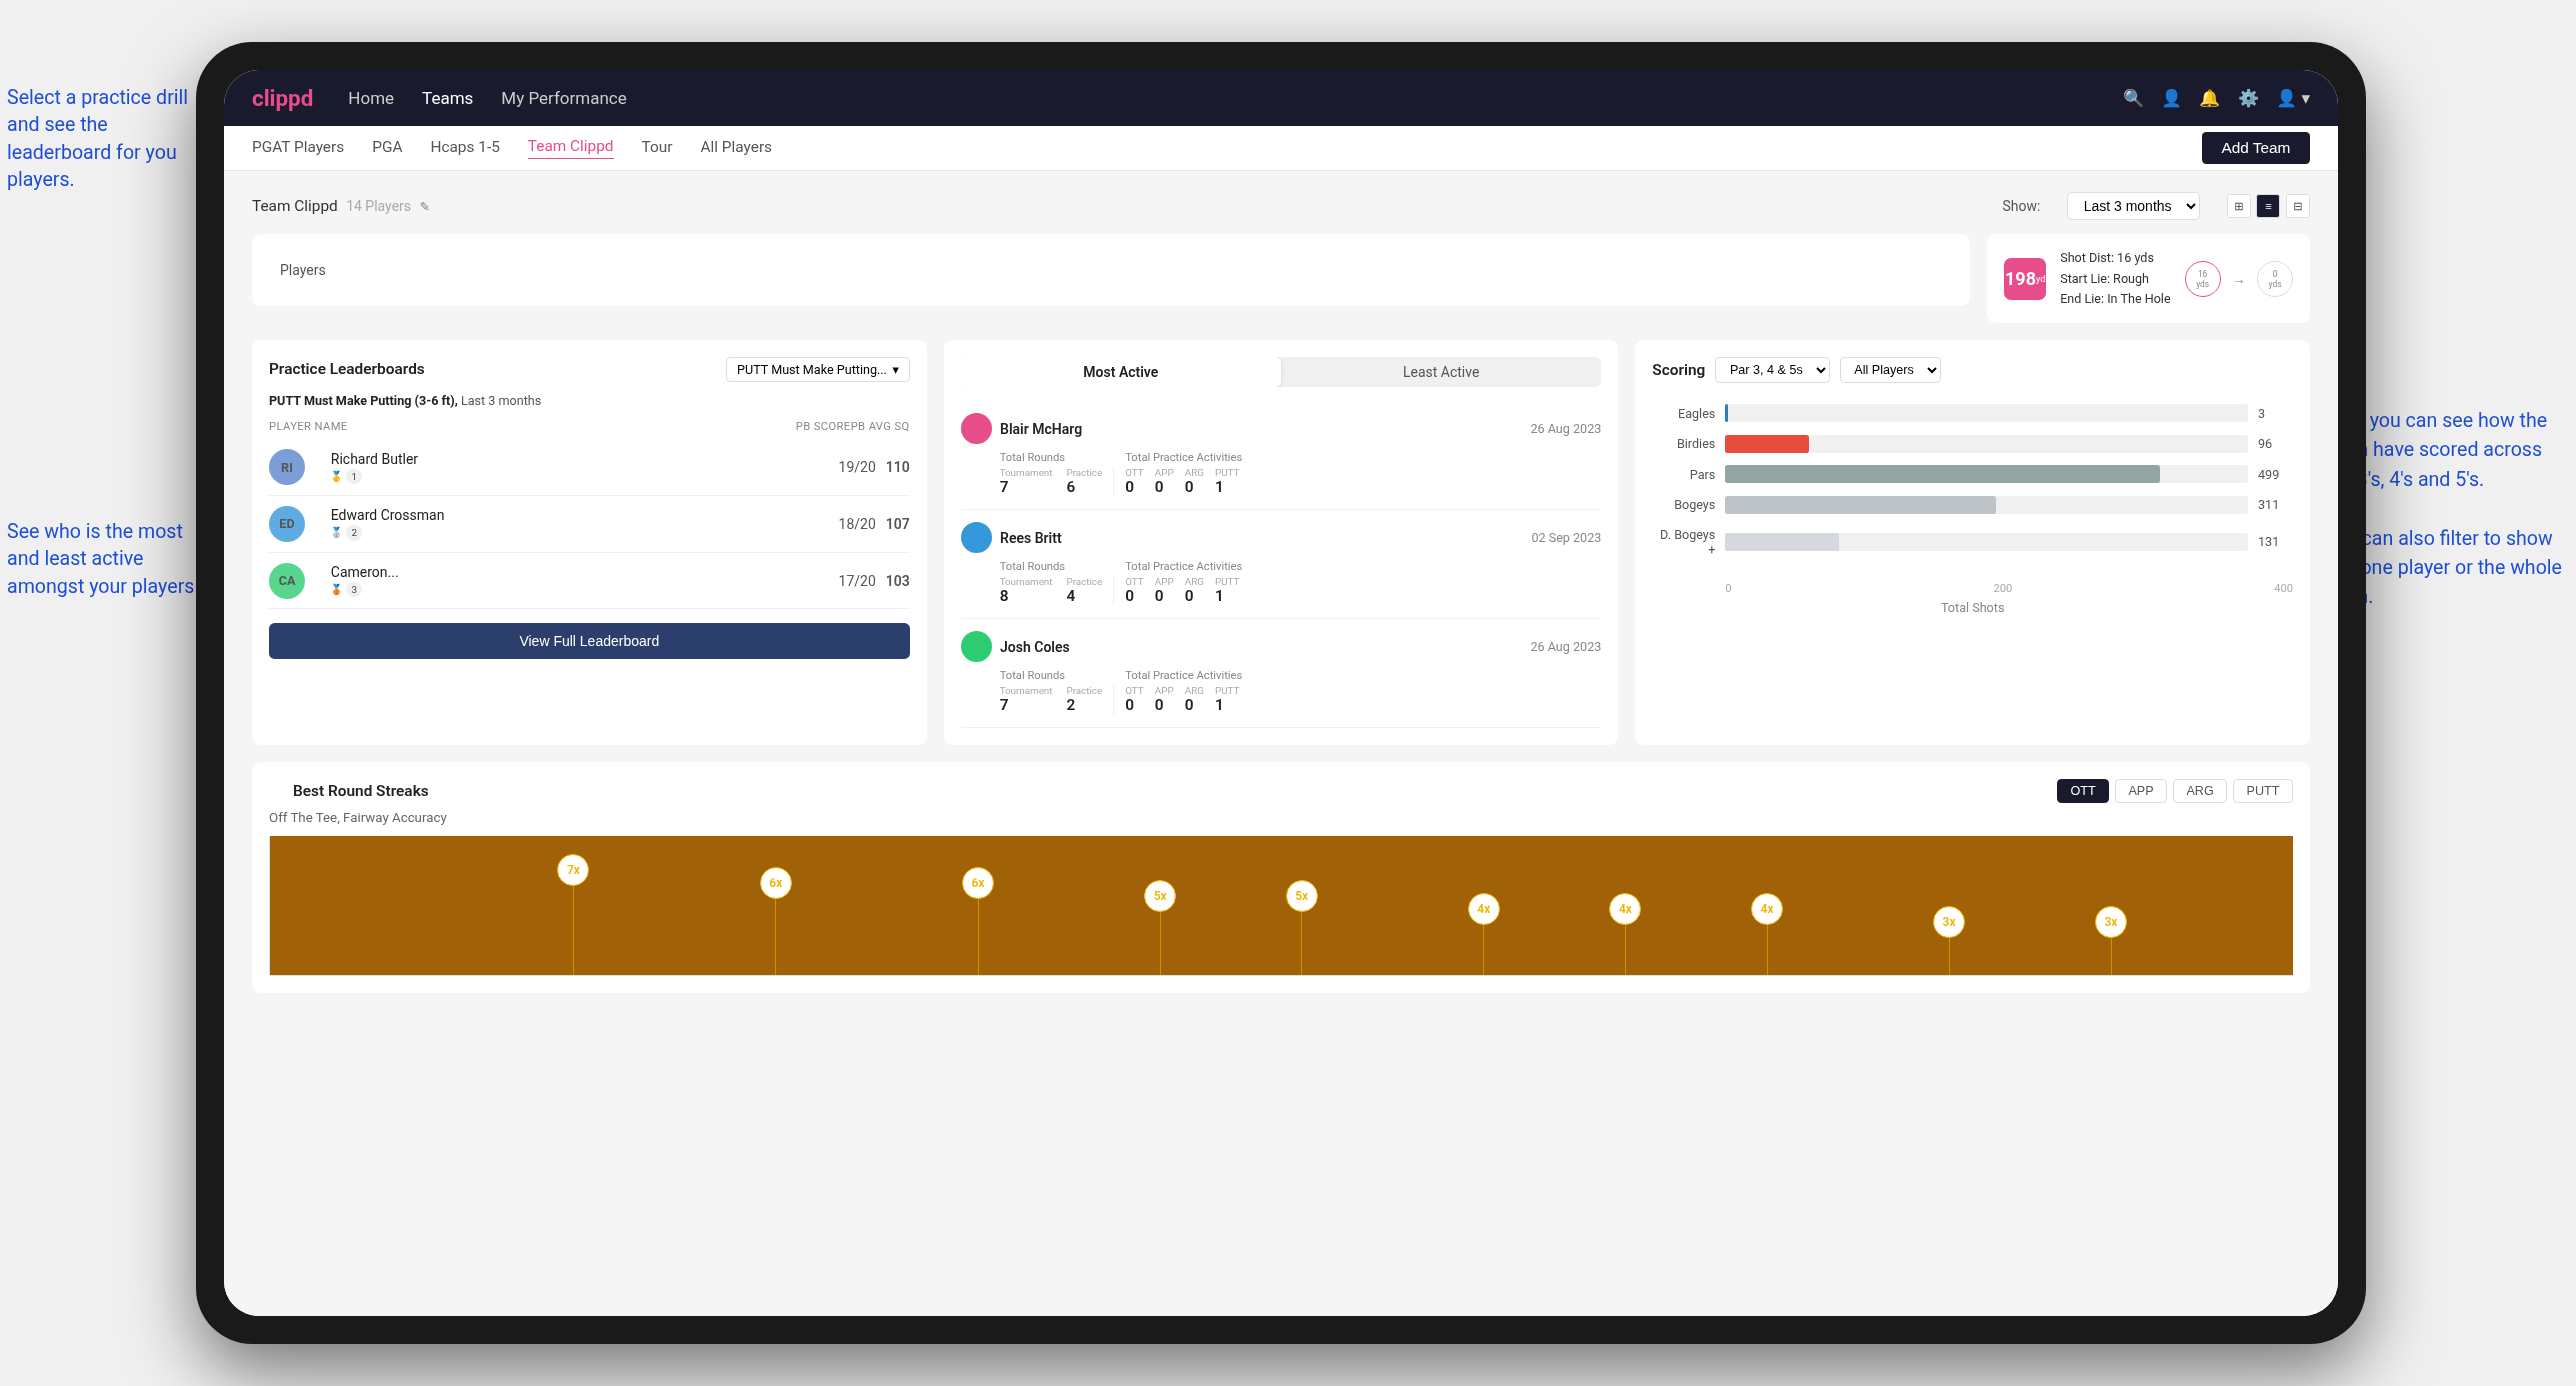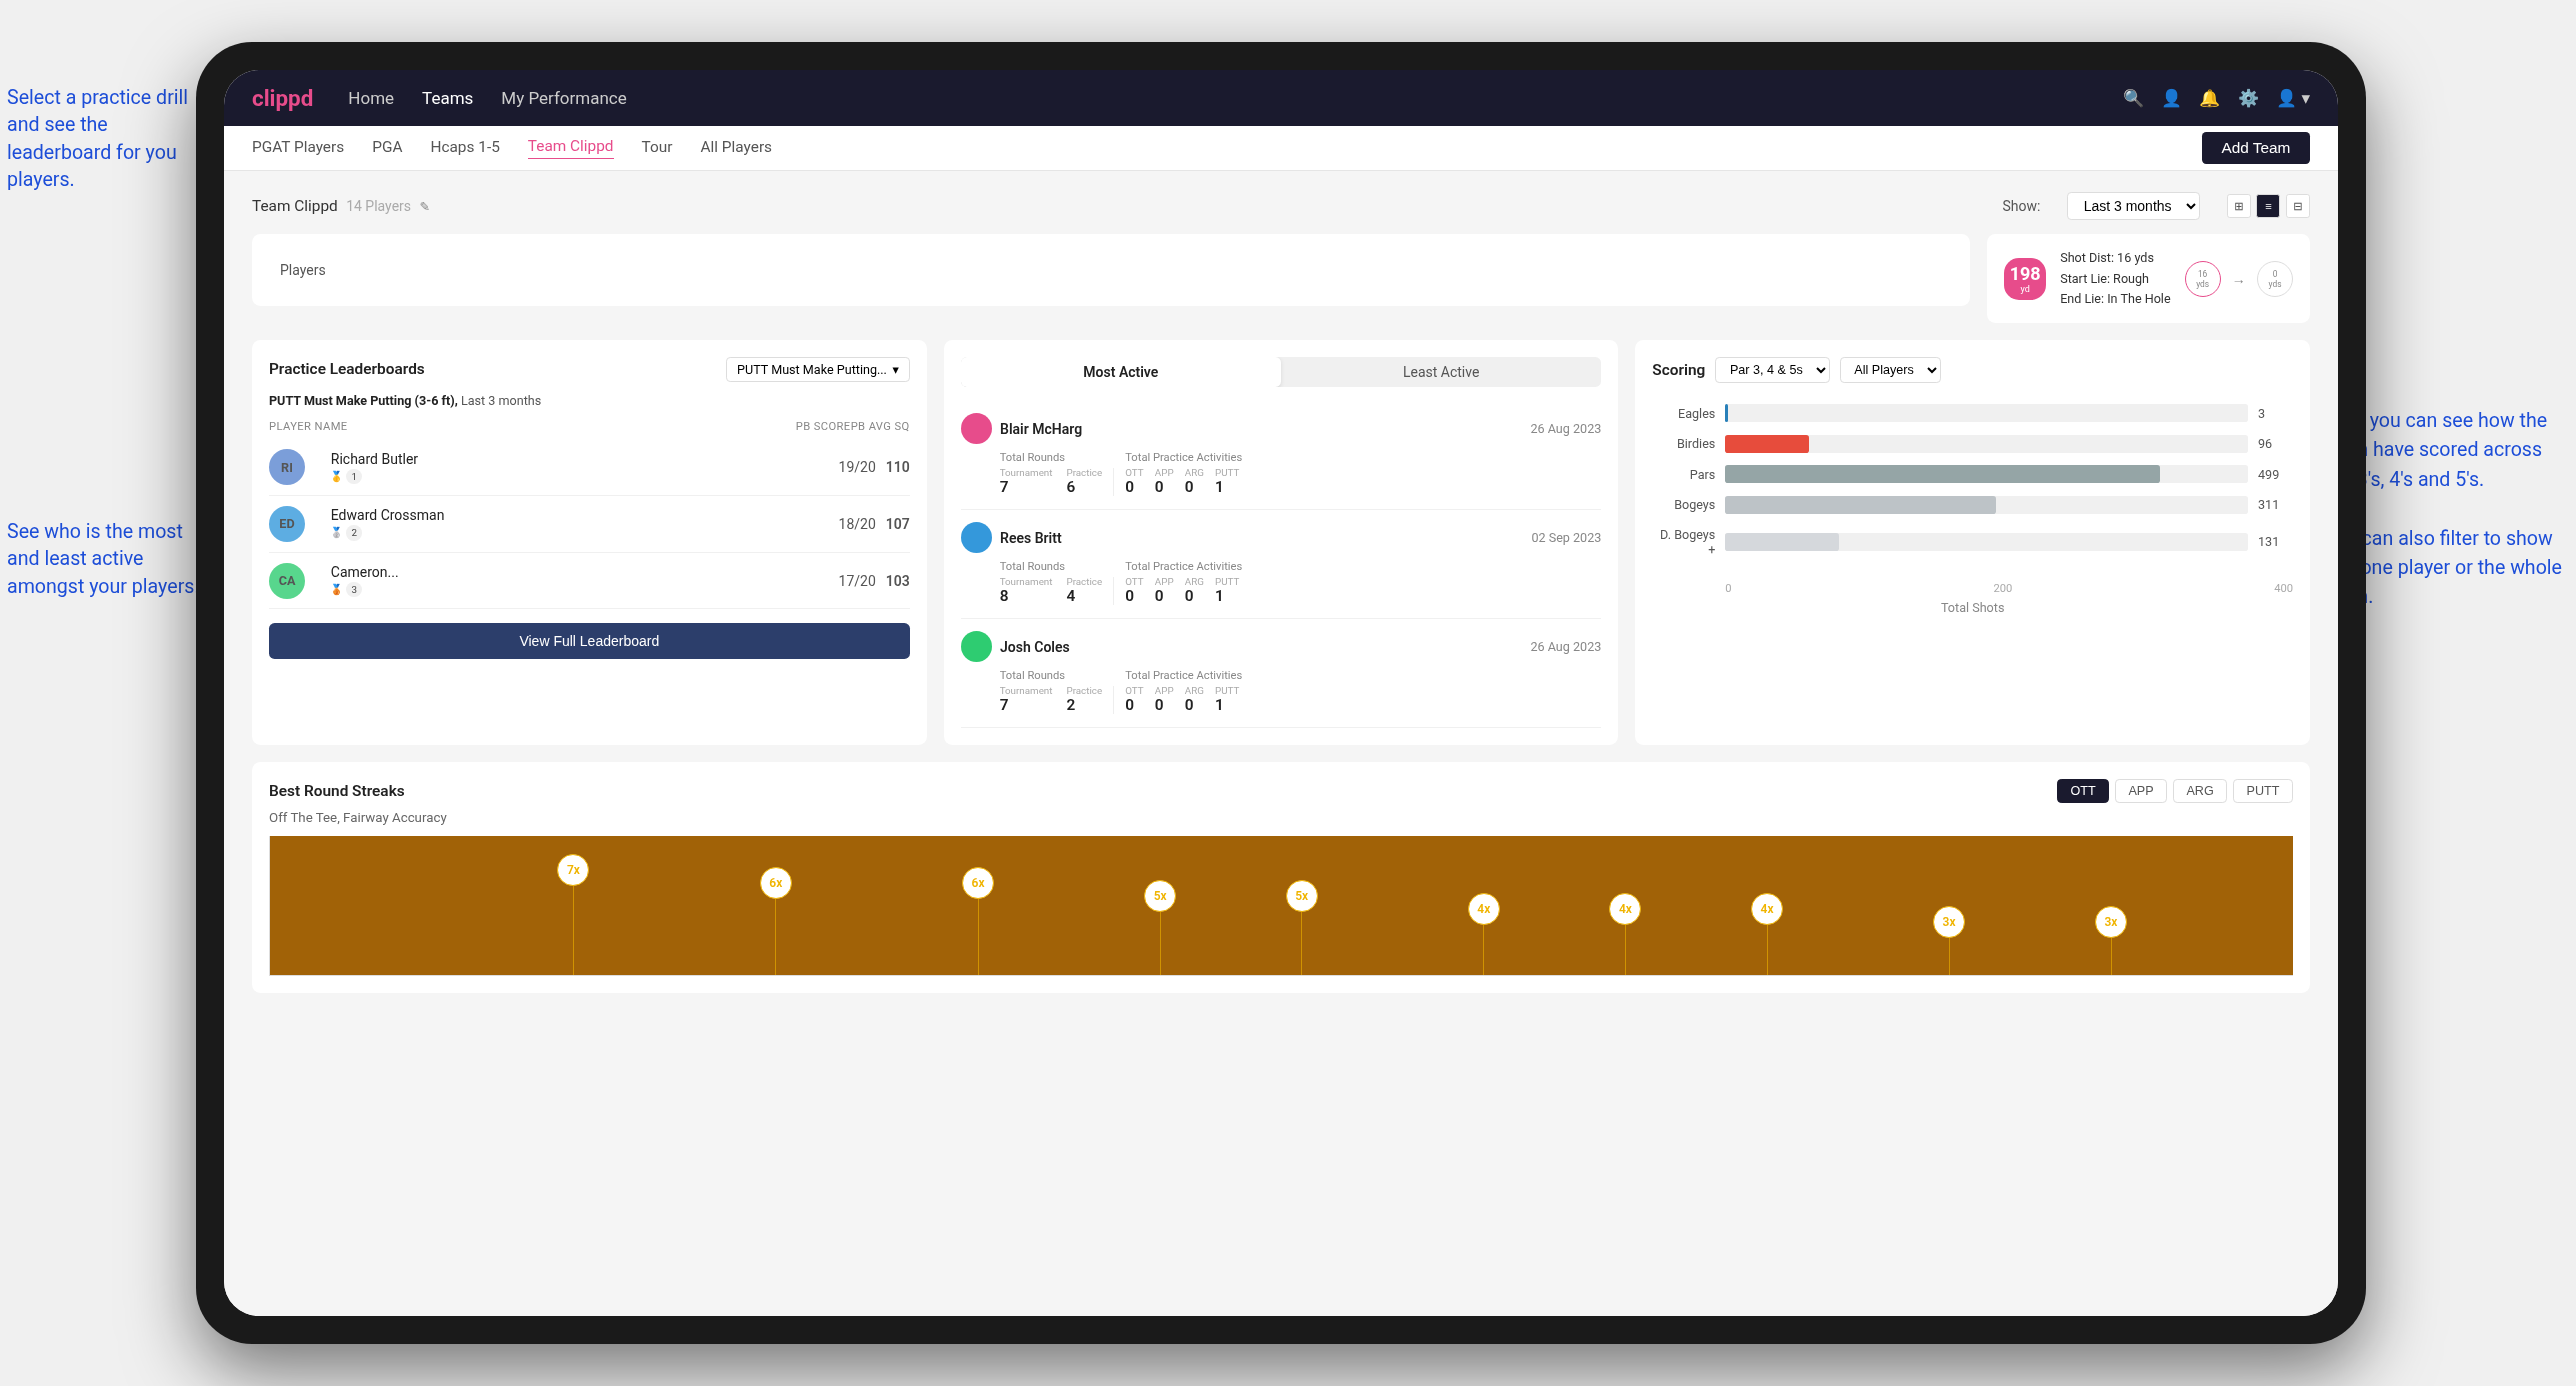--- a/index.html
+++ b/index.html
@@ -201,23 +201,23 @@
       display: flex;
       align-items: center;
       gap: 14px;
       min-width: 210px;
     }
     .shot-dist-badge {
       background: #e74c8b;
       color: #fff;
       width: 42px;
       height: 42px;
-      border-radius: 15px;
-      display: flex;
-      flex-direction: column;
+      border-radius: 7px;
+      display: flex;
+      flex-direction: row;
       align-items: center;
       justify-content: center;
       font-size: 14px;
       font-weight: bold;
     }
     .shot-dist-badge span { font-size: 9px; font-weight: normal; }
     .shot-details { font-size: 12.6px; color: #333; line-height: 1.6; }
     .yds-circles {
       display: flex;
       gap: 11.2px;
@@ -458,21 +458,21 @@
       border-radius: 8.4px;
       padding: 17px;
       margin-bottom: 17px;
     }
     .streaks-header {
       display: flex;
       align-items: center;
       justify-content: space-between;
       margin-bottom: 7px;
     }
-    .streaks-title { font-size: 15.4px; font-weight: 600; color: #222; }
+    .streaks-title { font-size: 15.4px; font-weight: 600; color: #222; margin-left: 24px; }
     .streaks-filter-group {
       display: flex;
       gap: 5.6px;
     }
     .streaks-filter-btn {
       padding: 4.2px 12.6px;
       border: 0.7px solid #ddd;
       border-radius: 4.2px;
       background: #fff;
       font-size: 12.6px;

